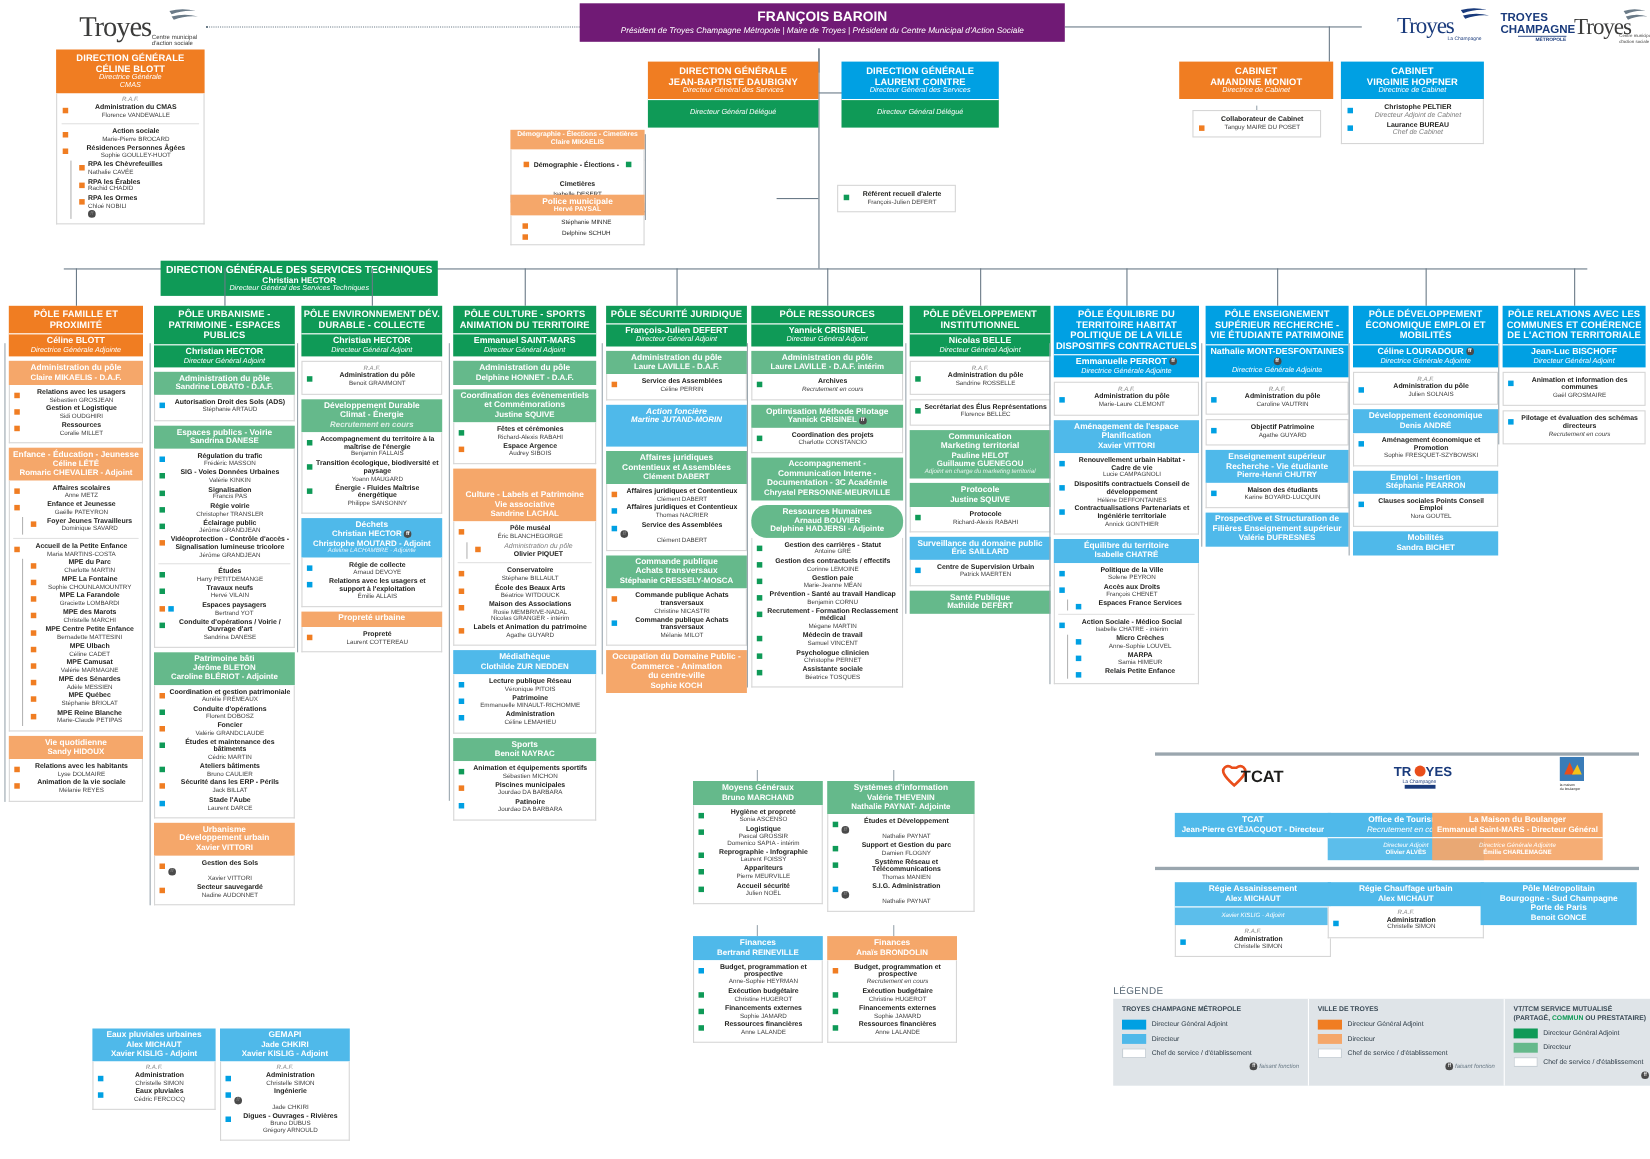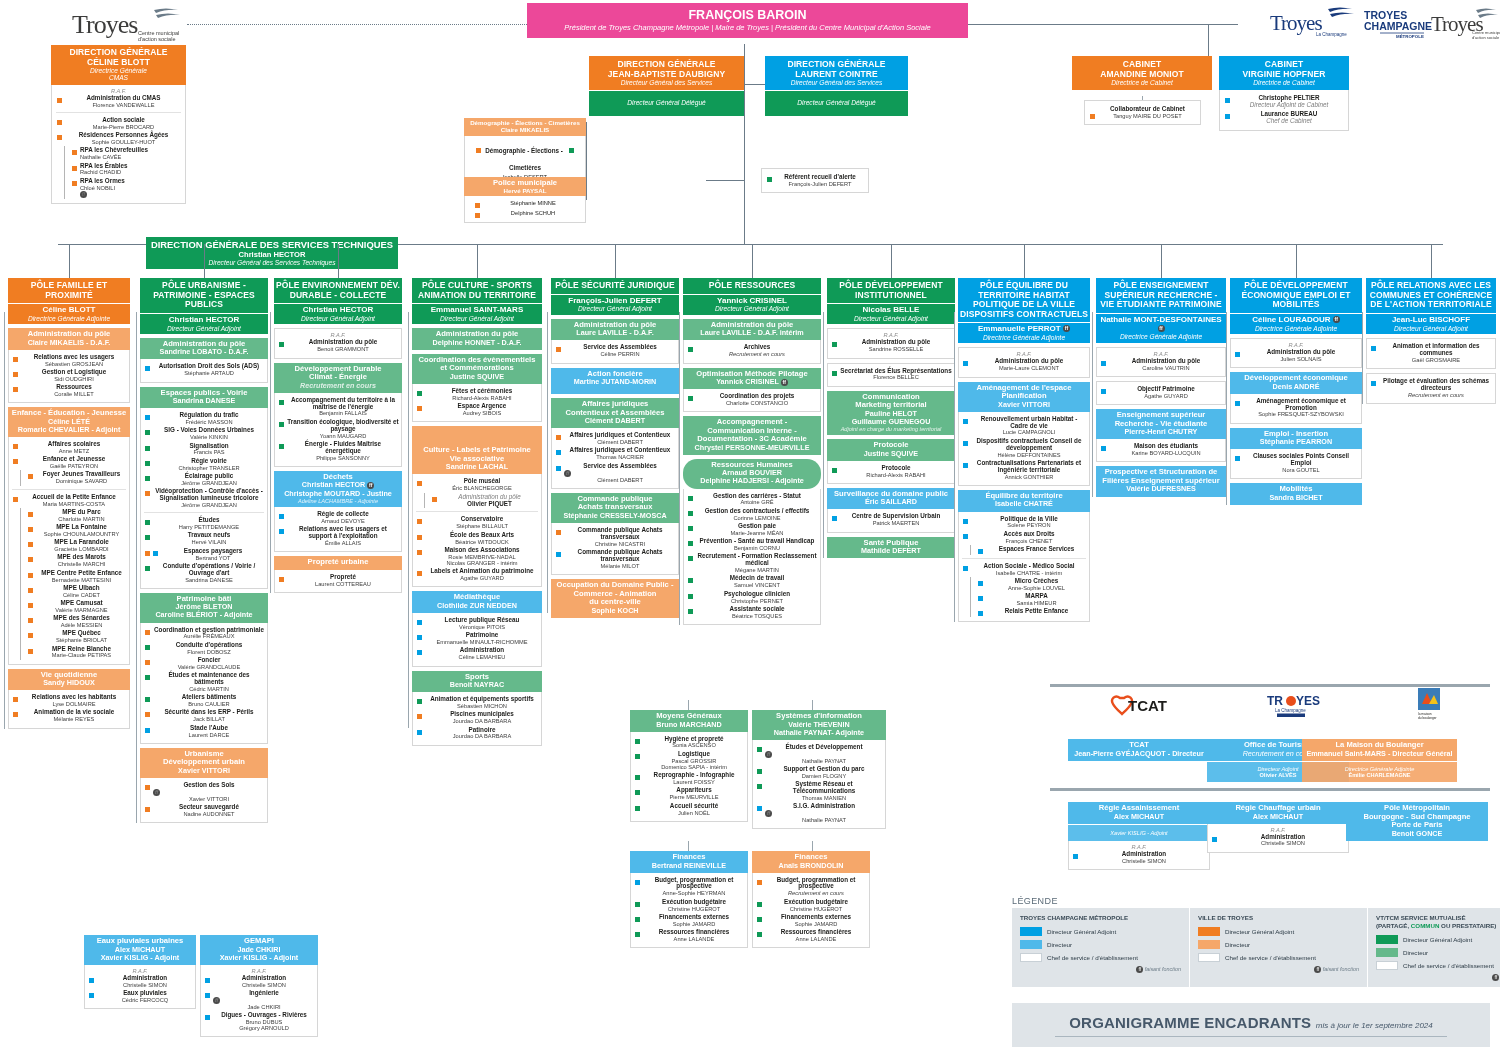--- a/index.html
+++ b/index.html
@@ -19,21 +19,21 @@
   .hdr .t { font-weight:bold; }
   .hdr .n { font-weight:bold; }
   .hdr .r { font-style:italic; font-weight:normal; }
   .body { background:#fff; border:1px solid #d6d6d6; border-top:none; padding:3px 3px 4px; }
   .panel { background:#fff; border:1px solid #d6d6d6; padding:3px 3px 4px; }
 
   
   .c-tcmdga{background:#00a0e3;} .c-tcmdir{background:#4fb9ea;}
   .c-vtdga{background:#f07d22;}  .c-vtdir{background:#f5a76a;}
   .c-mutdga{background:#0f9a57;} .c-mutdir{background:#65b98b;}
-  .c-grey{background:#ec4899;}
+  .c-grey{background:#701a75;}
 
   
   .it { display:flex; align-items:flex-start; gap:3px; padding:1px 0 1px 2px; line-height:1.1; }
   .it .sq { flex:0 0 auto; width:5px; height:5px; margin-top:3px; }
   .it .tx { flex:1 1 auto; text-align:center; }
   .it .tx b { font-weight:bold; display:block; }
   .it .tx i { font-style:italic; color:#7d7d7d; display:block; }
   .it .tx span.p { display:block; color:#3c3c3c; }
   .sq.b{background:#00a0e3;} .sq.o{background:#f07d22;} .sq.g{background:#0f9a57;}
   .raf { text-align:center; font-style:italic; color:#8a8a8a; }
@@ -718,21 +718,21 @@
             <span class="sq g"></span>
             <span class="tx itemT">
               <b>Énergie - Fluides Maîtrise énergétique</b>
               <span class="p itemP">Philippe SANSONNY</span>
             </span>
           </div>
         </div>
         <div class="hdr c-tcmdir" style="padding:2px 2px 3px;margin-top:4px;">
           <div class="t secHdr">Déchets</div>
           <div class="n secName" style="">Christian HECTOR <i class="ff">ff</i></div>
-          <div class="n secName">Christophe MOUTARD - Justine</div>
+          <div class="n secName">Christophe MOUTARD - Adjoint</div>
           <div class="r tiny" style="opacity:.85">Adeline LACHAMBRE - Adjointe</div>
         </div>
         <div class="body" style="padding:3px 2px 4px;">
           <div class="it">
             <span class="sq b"></span>
             <span class="tx itemT">
               <b>Régie de collecte</b>
               <span class="p itemP">Arnaud DEVOYE</span>
             </span>
           </div>
@@ -916,21 +916,21 @@
         </div>
         <div class="body" style="padding:3px 2px 4px;">
           <div class="it">
             <span class="sq o"></span>
             <span class="tx itemT">
               <b>Service des Assemblées</b>
               <span class="p itemP">Céline PERRIN</span>
             </span>
           </div>
         </div>
-        <div class="hdr c-tcmdir" style="padding:2px 2px 8px;margin-top:4px;">
+        <div class="hdr c-tcmdir" style="padding:2px 2px 20px;margin-top:4px;font-style:italic;">
           <div class="t secHdr">Action foncière</div>
           <div class="n secName" style="">Martine JUTAND-MORIN</div>
         </div>
         <div class="hdr c-mutdir" style="padding:2px 2px 3px;margin-top:4px;">
           <div class="t secHdr">Affaires juridiques</div>
           <div class="t secHdr">Contentieux et Assemblées</div>
           <div class="n secName" style="">Clément DABERT</div>
         </div>
         <div class="body" style="padding:3px 2px 4px;">
           <div class="it">
@@ -1760,20 +1760,14 @@
           </div>
           <div class="lg-r">
             <span class="lg-sw w" style="background:#ffffff;border:1px solid #c8d0d6;"></span>
             <span class="lg-t">Chef de service / d'établissement</span>
           </div>
           <div class="lg-ff"><span class="ff">ff</span> faisant fonction</div>
         </div>
       </div>
   </div>
 
-  <div id="titleBar">
-    <div class="inner">
-      <span class="big">ORGANIGRAMME ENCADRANTS</span>
-      <span class="upd">mis à jour le 1er septembre 2024</span>
-    </div>
-  </div>
 
 </div>
 
 </body></html>

